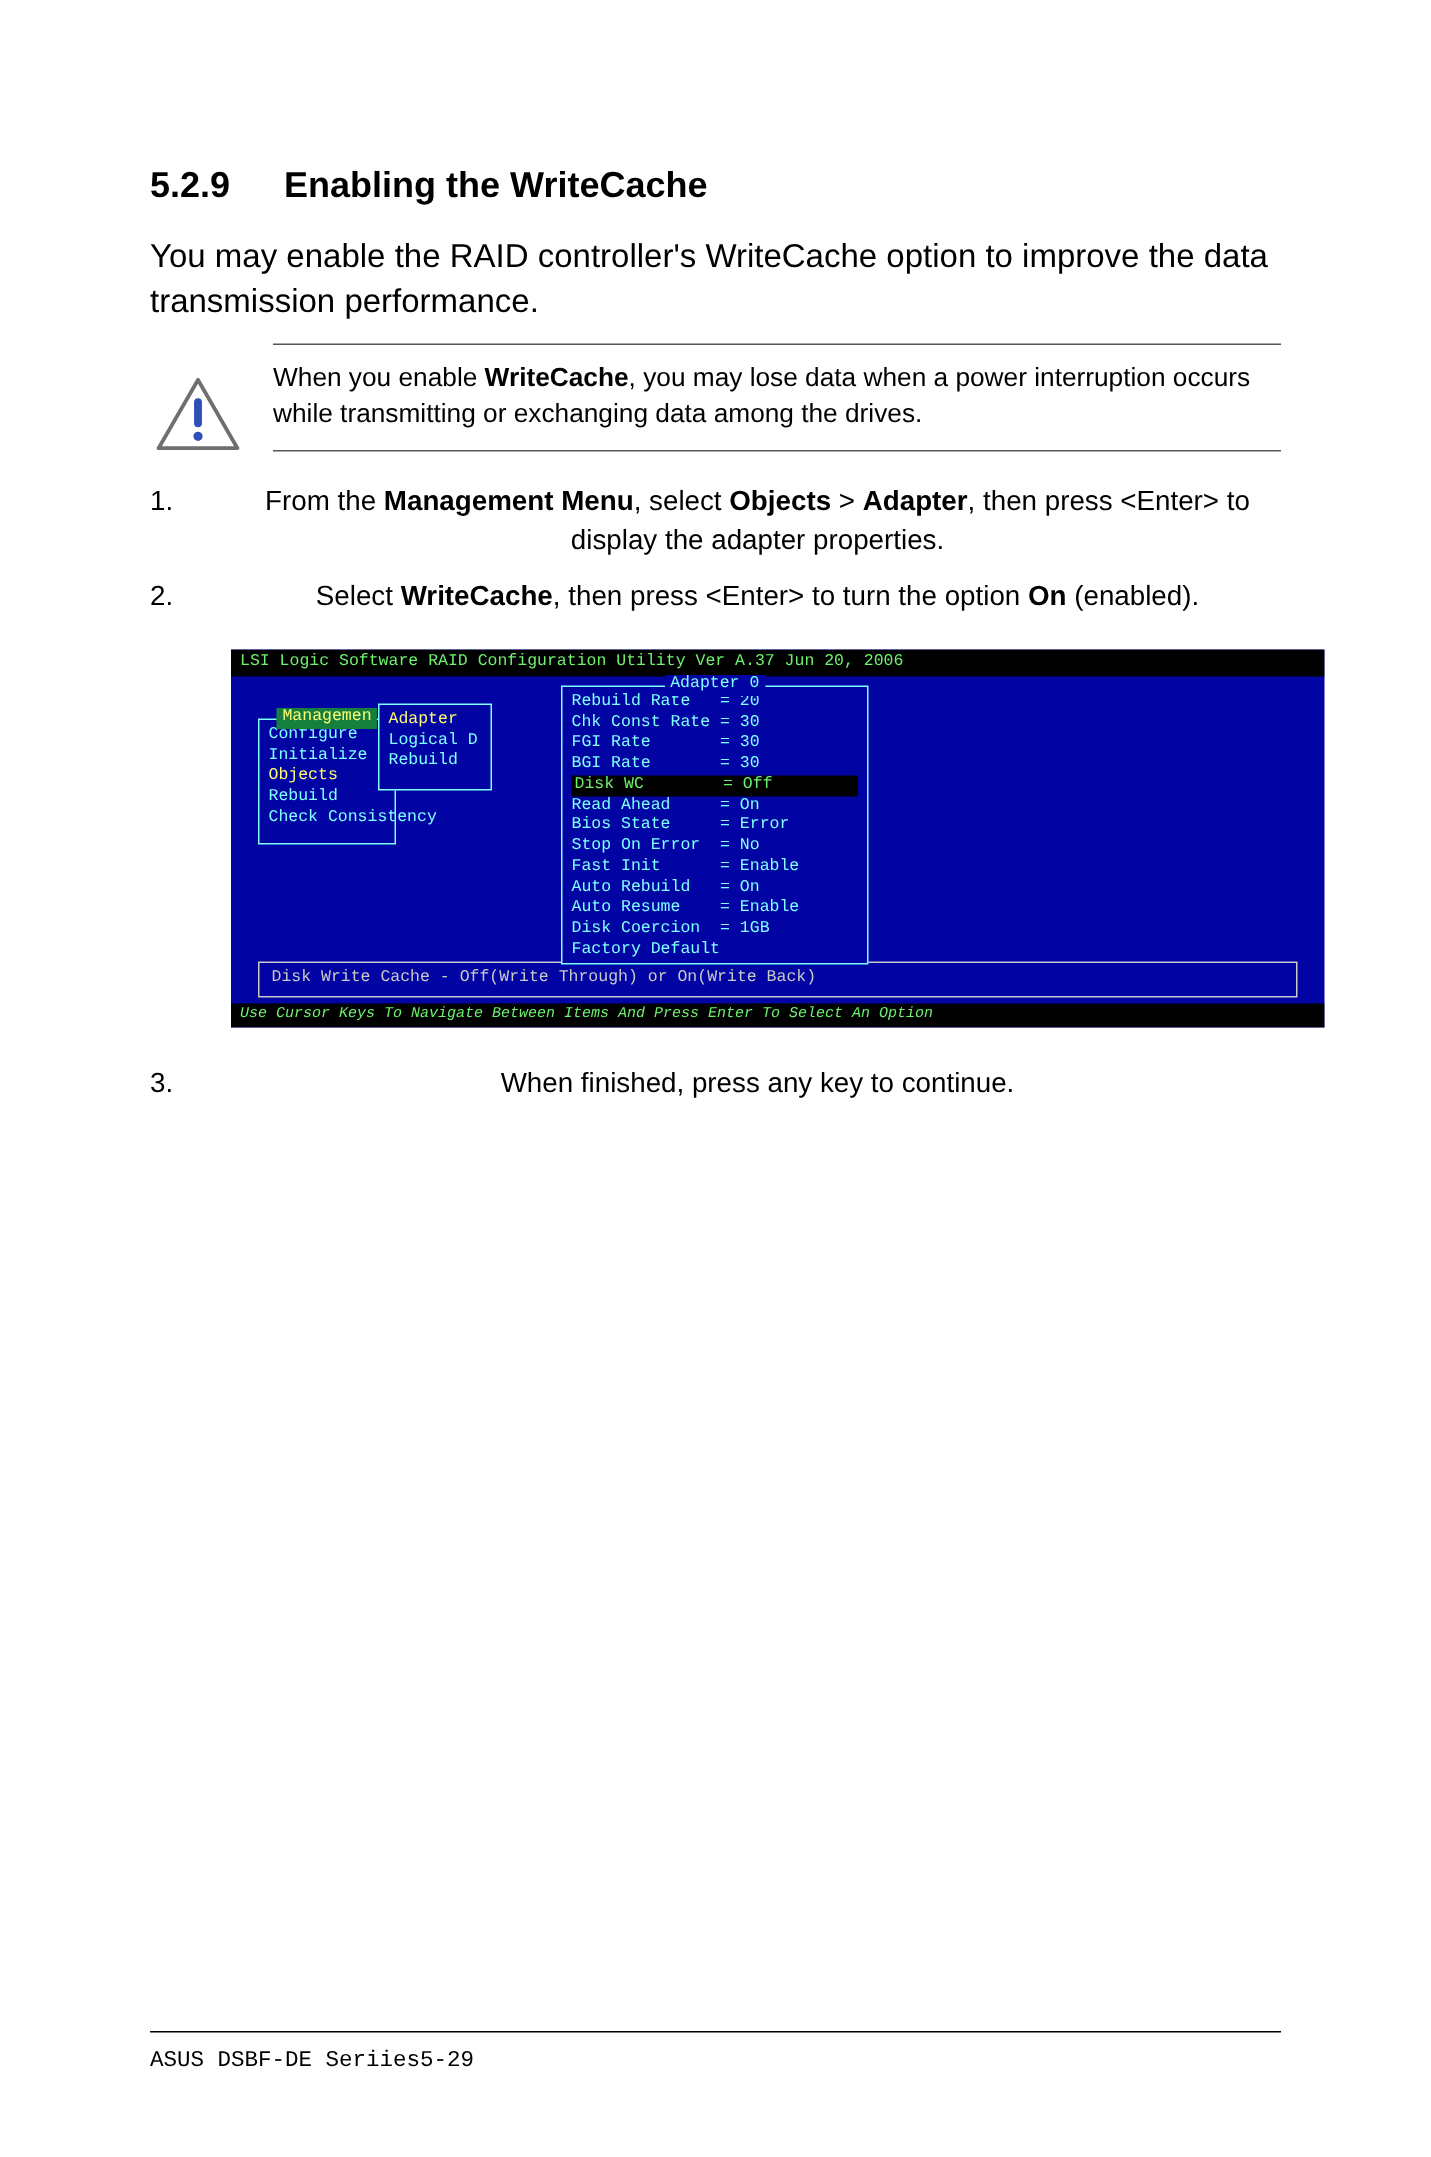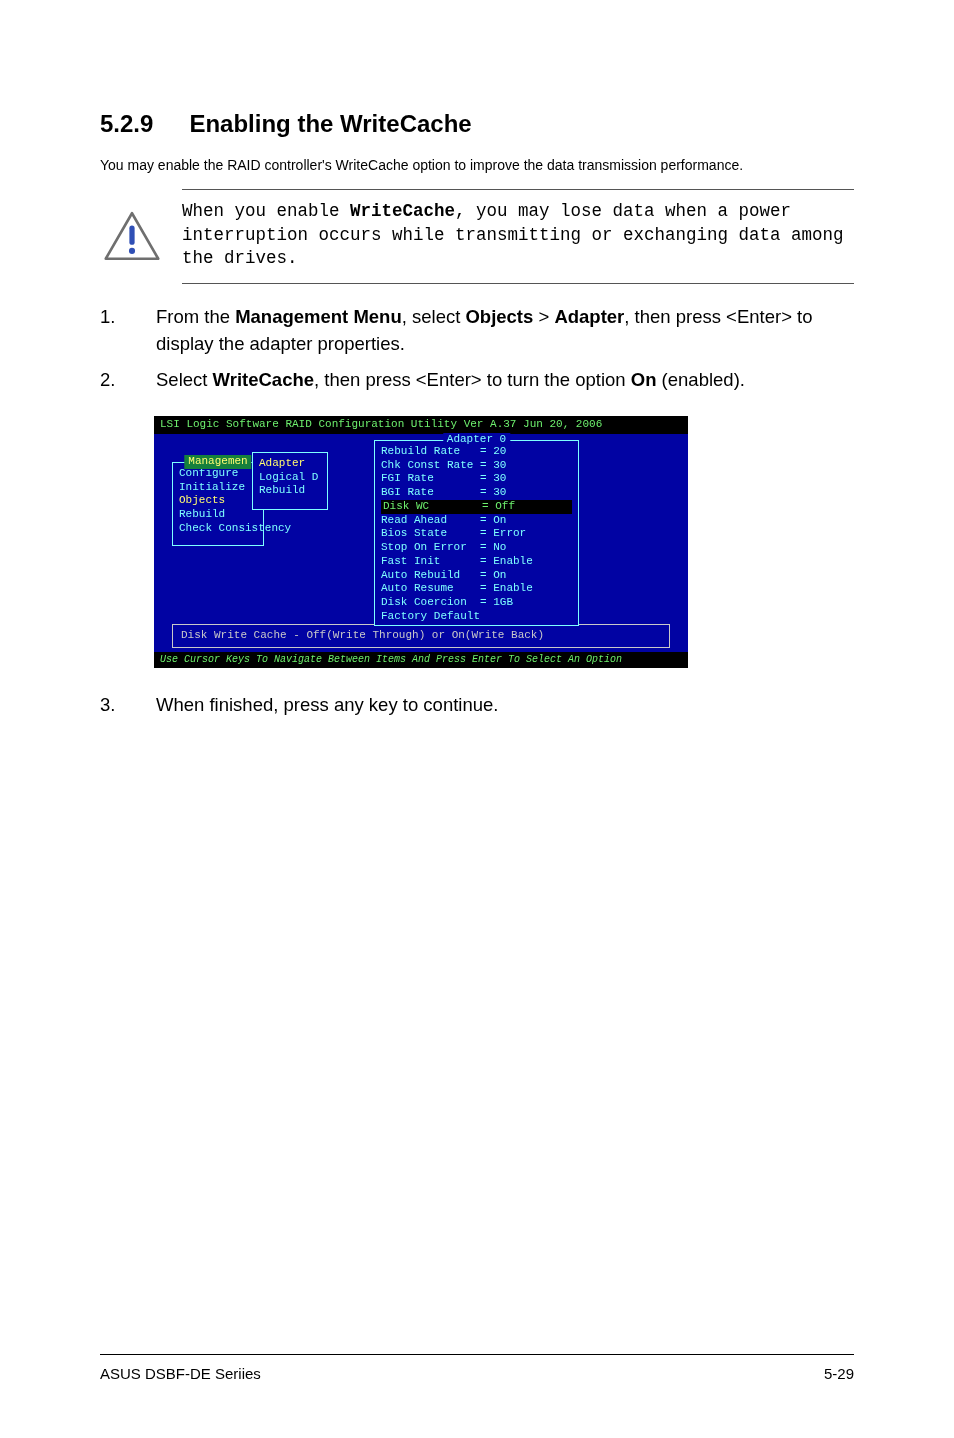--- a/index.html
+++ b/index.html
@@ -1,52 +1,52 @@
 <!DOCTYPE html>
 <html><head>
 <meta charset="utf-8">
 <style>
   * { box-sizing: border-box; margin: 0; padding: 0; }
   html, body { width: 954px; height: 1438px; background: #fff; font-family: Arial, Helvetica, sans-serif; color: #000; }
   .page { position: relative; width: 954px; height: 1438px; padding: 110px 100px 0 100px; }
   .heading { font-size: 24px; font-weight: bold; margin-bottom: 18px; }
   .heading .num { display: inline-block; margin-right: 36px; }
-  .body-text { font-size: 14px; line-height: 1.35; margin-bottom: 14px; }
-  .warn-row { display: flex; align-items: center; gap: 22px; margin: 10px 0 20px 0; padding-left: 4px; font-family: Liberation Mono, monospace; }
+  .body-text { font-size: 22px; line-height: 1.35; margin-bottom: 14px; }
+  .warn-row { display: flex; align-items: flex-end; gap: 22px; margin: 10px 0 20px 0; padding-left: 4px; }
   .warn-icon { flex: 0 0 auto; width: 56px; height: 50px; }
   .warn-text-wrap { flex: 1; border-top: 1px solid #555; border-bottom: 1px solid #555; padding: 10px 0 12px 0; }
   .warn-text { font-size: 17.5px; line-height: 1.35; }
   .steps { margin: 14px 0 22px 0; }
   .step { display: flex; font-size: 18.5px; line-height: 1.45; margin-bottom: 10px; }
   .step-num { width: 56px; flex: 0 0 56px; }
-  .step-body { flex: 1; }
+  .step-body { flex: 1; text-align: center; }
   b { font-weight: bold; }
 
   
-  .bios-wrap { margin: 10px 0 24px 54px; width: 534px; }
+  .bios-wrap { margin: 10px 0 24px 54px; width: 729px; }
   .bios { background: #0103a3; color: #fff; font-family: "Courier New", monospace; font-size: 11px; line-height: 1.25; padding: 0; overflow: hidden; }
   .bios-top { background: #000; color: #6ef06e; padding: 2px 6px; font-size: 11px; white-space: nowrap; }
   .bios-mid { position: relative; padding: 8px 12px 70px 12px; min-height: 190px; }
   .bios .cyan { color: #7fffff; }
   .bios .yellow { color: #fffb70; }
   .panel { border: 1px solid #7fffff; position: absolute; padding: 4px 6px; }
   .panel-title { position: absolute; top: -8px; left: 50%; transform: translateX(-50%); background: #15803d; padding: 0 4px; color: #fffb70; }
   .p-mgmt { left: 18px; top: 28px; width: 92px; height: 84px; z-index: 1; }
   .p-obj { left: 98px; top: 18px; width: 76px; height: 58px; z-index: 2; background: #0103a3; }
   .p-adapter { left: 220px; top: 6px; width: 205px; height: 186px; z-index: 3; background: #0103a3; }
   .p-adapter .panel-title-box { position: absolute; top: -8px; left: 50%; transform: translateX(-50%); background: #0103a3; padding: 0 4px; color: #7fffff; }
   .sel-row { background: #000; color: #6ef06e; padding: 0 2px; display: inline-block; width: 100%; }
   .row { white-space: pre; }
   .obj-crumb { position: absolute; left: 148px; top: 18px; color: #fffb70; z-index: 2; }
 
   .bios-hint { margin: 0 18px 4px 18px; }
   .hint-box { border: 1px solid #c9c9c9; color: #c9c9c9; padding: 4px 8px; font-size: 11px; }
   .bios-bottom { background: #000; color: #6ef06e; padding: 2px 6px; font-size: 10px; white-space: nowrap; font-style: italic; }
 
-  .footer { position: absolute; bottom: 56px; left: 100px; right: 100px; border-top: 1px solid #000; padding-top: 10px; display: flex; justify-content: space-between; font-size: 15px; }
+  .footer { position: absolute; bottom: 56px; left: 100px; right: 100px; border-top: 1px solid #000; padding-top: 10px; display: flex; font-size: 15px; font-family: Liberation Mono, monospace; }
 </style>
 </head>
 <body>
 
 <div class="page">
 
   <div class="heading">
     <span class="num">5.2.9</span><span>Enabling the WriteCache</span>
   </div>
 

